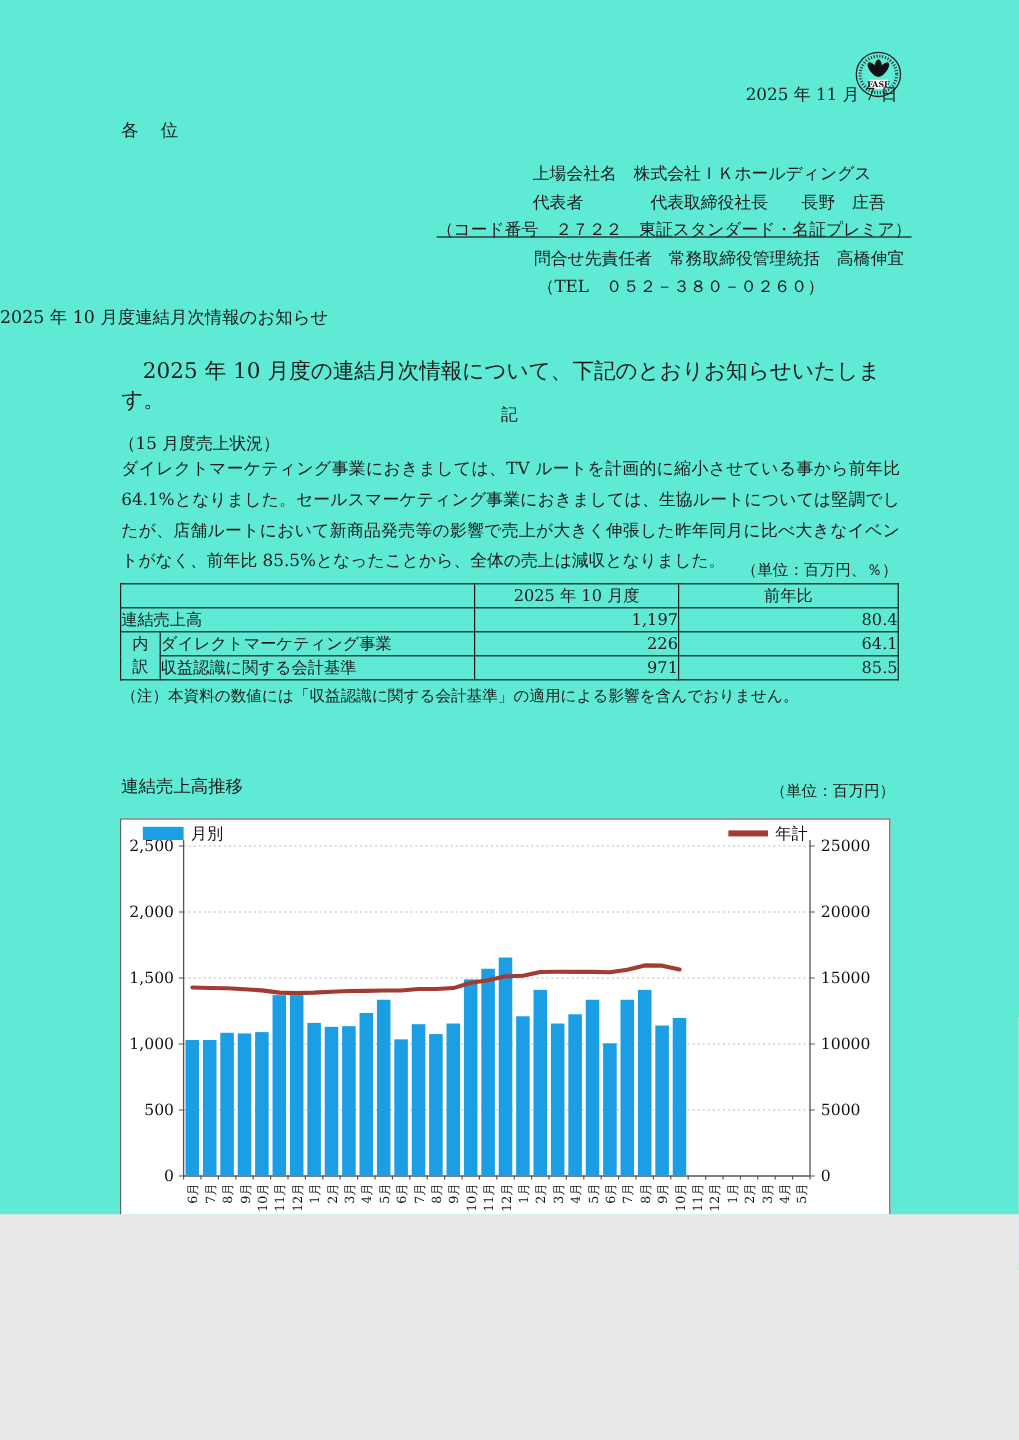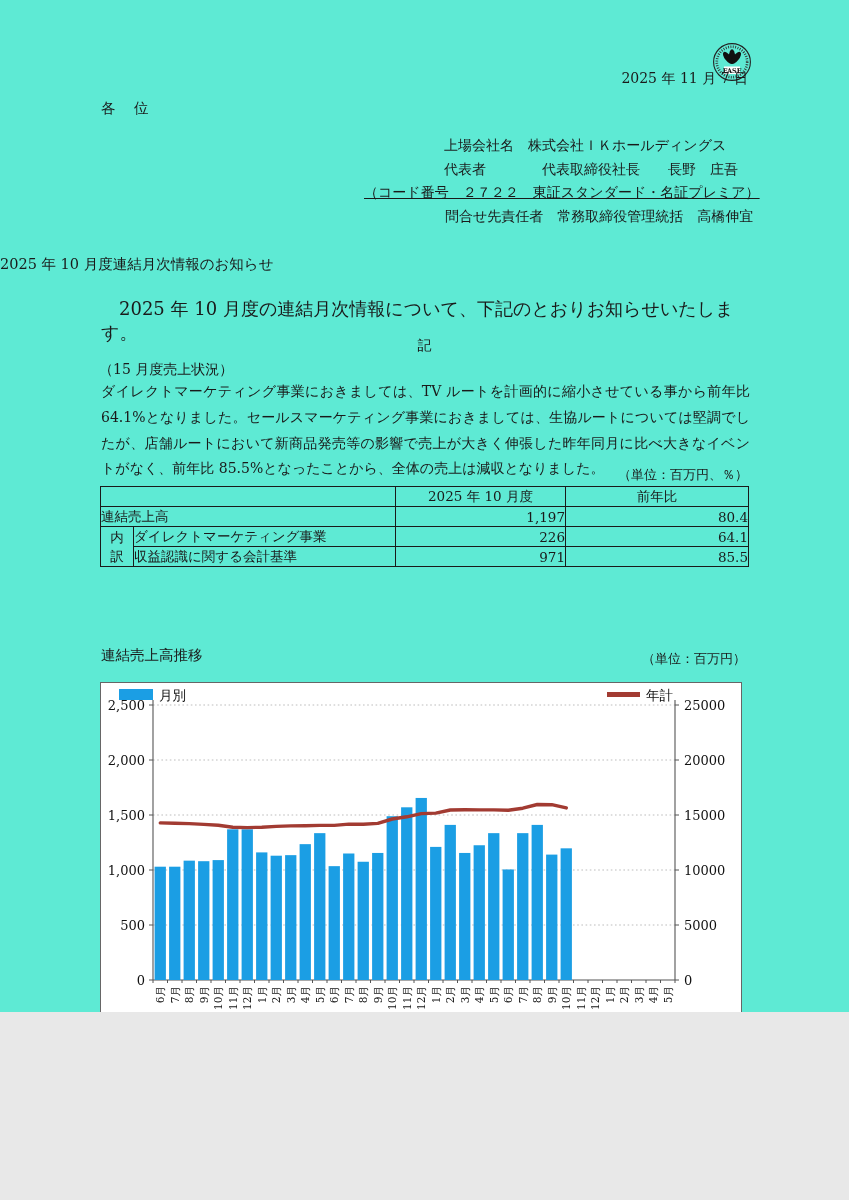--- a/index.html
+++ b/index.html
@@ -55,20 +55,21 @@
   </svg>
 
   <div class="date">2025 年 11 月 7 日</div>
   <div class="salutation">各　位</div>
 
   <div class="company">
     <div class="ci1">上場会社名　株式会社ＩＫホールディングス</div>
     <div class="ci2">代表者　　　　代表取締役社長　　長野　庄吾</div>
     <div class="ci3">（コード番号　２７２２　東証スタンダード・名証プレミア）</div>
     <div class="ci4">問合せ先責任者　常務取締役管理統括　高橋伸宜</div>
+    <div class="ci5">（TEL　０５２－３８０－０２６０）</div>
   </div>
 
   <h1 class="title">2025 年 10 月度連結月次情報のお知らせ</h1>
   <p class="intro">2025 年 10 月度の連結月次情報について、下記のとおりお知らせいたします。</p>
   <div class="ki">記</div>
   <div class="section-heading">（15 月度売上状況）</div>
   <p class="body-text">ダイレクトマーケティング事業におきましては、TV ルートを計画的に縮小させている事から前年比 64.1%となりました。セールスマーケティング事業におきましては、生協ルートについては堅調でしたが、店舗ルートにおいて新商品発売等の影響で売上が大きく伸張した昨年同月に比べ大きなイベントがなく、前年比 85.5%となったことから、全体の売上は減収となりました。</p>
 
   <div class="table-unit">（単位：百万円、％）</div>
 
@@ -97,20 +98,21 @@
       <td class="num">64.1</td>
     </tr>
     <tr>
       <td class="lbl">収益認識に関する会計基準</td>
       <td class="num">971</td>
       <td class="num">85.5</td>
     </tr>
   </tbody>
     </table>
 
+  <div class="table-note">（注）本資料の数値には「収益認識に関する会計基準」の適用による影響を含んでおりません。</div>
 
   <div class="chart-title">連結売上高推移</div>
   <div class="chart-unit">（単位：百万円）</div>
 
   <div class="chart-box">
     <svg width="640" height="364" viewBox="0 0 640 364">
         <line x1="48" y1="297" x2="52" y2="297" stroke="#555" stroke-width="1"></line>
         <line x1="574" y1="297" x2="578" y2="297" stroke="#555" stroke-width="1"></line>
         <text x="44" y="301.5" text-anchor="end" font-size="13" fill="#111">0</text>
         <text x="583" y="301.5" text-anchor="start" font-size="13" fill="#111">0</text>

